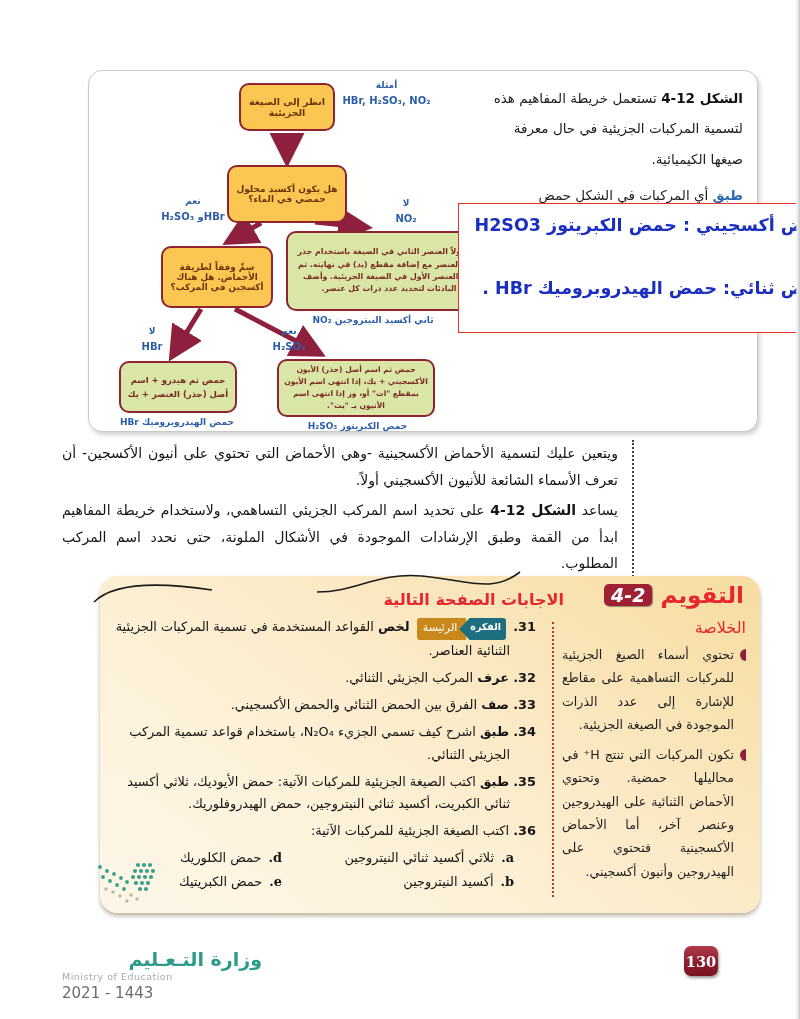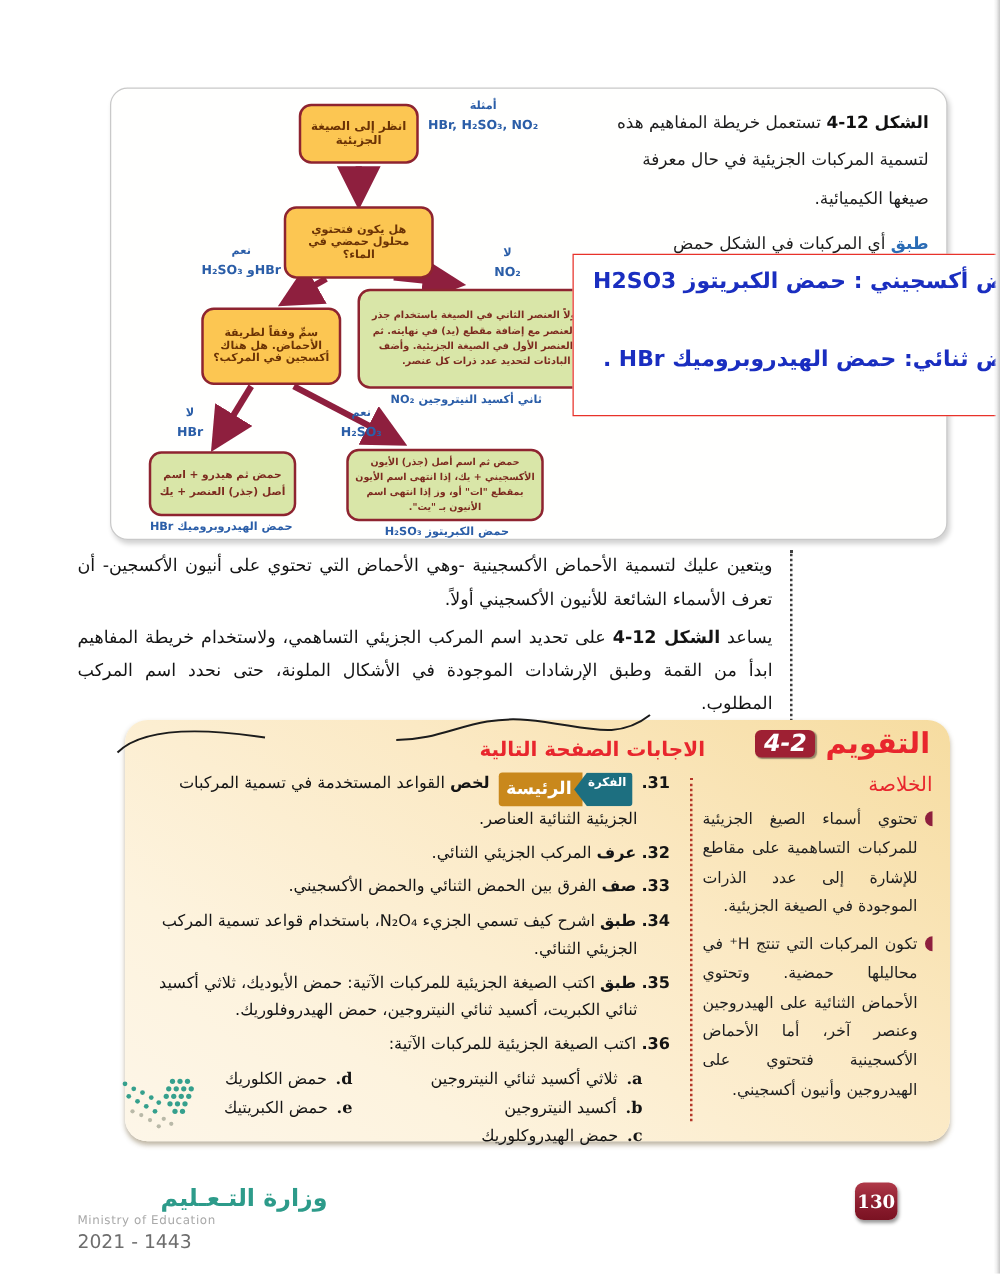--- a/index.html
+++ b/index.html
@@ -58,21 +58,21 @@
 
   .questions{position:absolute;left:14px;right:224px;top:40px;direction:rtl;text-align:right;
     font-size:12.9px;line-height:1.72;color:#141414;}
   .questions .q{margin-bottom:5px;padding-right:26px;text-indent:-26px;}
   .qnum{font-weight:bold;}
   .qlead{font-weight:bold;}
   .mi-badge{display:inline-flex;direction:rtl;vertical-align:1px;margin:0 3px;text-indent:0;}
   .mi-teal{position:relative;z-index:2;background:#1d6f80;color:#fff;font-size:9.5px;font-weight:bold;
     padding:1px 5px 2px 11px;margin-left:-7px;clip-path:polygon(0 50%,22% 0,100% 0,100% 100%,22% 100%);
     border-radius:0 3px 3px 0;}
-  .mi-orange{background:#c9881c;color:#fff;font-size:14px;font-weight:bold;padding:1px 9px 2px 6px;
+  .mi-orange{background:#c9881c;color:#fff;font-size:11px;font-weight:normal;padding:1px 9px 2px 6px;
     border-radius:3px 0 0 3px;}
   .q36-grid{display:grid;grid-template-columns:232px 168px;direction:rtl;padding-right:22px;row-gap:1px;}
   .q36-item .qletter{font-weight:bold;margin-left:7px;font-family:"DejaVu Serif",serif;}
 
   .moe-dots{position:absolute;left:-4px;bottom:4px;}
 
   
   .ministry{left:62px;top:948px;direction:rtl;text-align:right;width:200px;}
   .ministry .ar{color:#2d9b8a;font-size:19px;font-weight:bold;}
   .ministry .en{color:#a9a9a9;font-size:9.5px;letter-spacing:.5px;direction:ltr;text-align:left;margin-top:1px;}
@@ -107,21 +107,21 @@
       <line x1="146" y1="238" x2="228" y2="281" stroke="#8e1f3e" stroke-width="5" marker-end="url(#ah)"></line>
     </svg>
 
     <div class="fc-label" style="left:235px;top:8px;width:125px;">
       <div>أمثلة</div>
       <div class="fc-formula">HBr, H₂SO₃, NO₂</div>
     </div>
 
     <div class="fc-box fc-yellow" style="left:150px;top:12px;width:96px;height:48px;font-size:9.5px;">انظر إلى الصيغة الجزيئية</div>
 
-    <div class="fc-box fc-yellow" style="left:138px;top:94px;width:120px;height:58px;font-size:9px;">هل يكون فتحتوي محلول حمضي في الماء؟</div>
+    <div class="fc-box fc-yellow" style="left:138px;top:94px;width:120px;height:58px;font-size:9px;">هل يكون أكسيد محلول حمضي في الماء؟</div>
 
     <div class="fc-label" style="left:44px;top:124px;width:120px;">
       <div>نعم</div>
       <div class="fc-formula">H₂SO₃ وHBr</div>
     </div>
     <div class="fc-label" style="left:272px;top:126px;width:90px;">
       <div>لا</div>
       <div class="fc-formula">NO₂</div>
     </div>
 
@@ -212,21 +212,20 @@
     </div>
     <div class="q">
       <span class="qnum">36.</span>
       <span>اكتب الصيغة الجزيئية للمركبات الآتية:</span>
     </div>
     <div class="q36-grid">
       <div class="q36-item"><span class="qletter">a.</span><span>ثلاثي أكسيد ثنائي النيتروجين</span></div>
       <div class="q36-item"><span class="qletter">d.</span><span>حمض الكلوريك</span></div>
       <div class="q36-item"><span class="qletter">b.</span><span>أكسيد النيتروجين</span></div>
       <div class="q36-item"><span class="qletter">e.</span><span>حمض الكبريتيك</span></div>
-      <div class="q36-item"><span class="qletter">c.</span><span>حمض الهيدروكلوريك</span></div>
     </div>
   </div>
 
   <svg class="moe-dots" width="62" height="50" viewBox="0 0 62 50">
     <g fill="#35a08d">
       <circle cx="42" cy="6" r="2.1"></circle>
         <circle cx="48" cy="6" r="2.1"></circle>
         <circle cx="54" cy="6" r="2.1"></circle>
       <circle cx="39" cy="12" r="2.1"></circle>
         <circle cx="45" cy="12" r="2.1"></circle>

